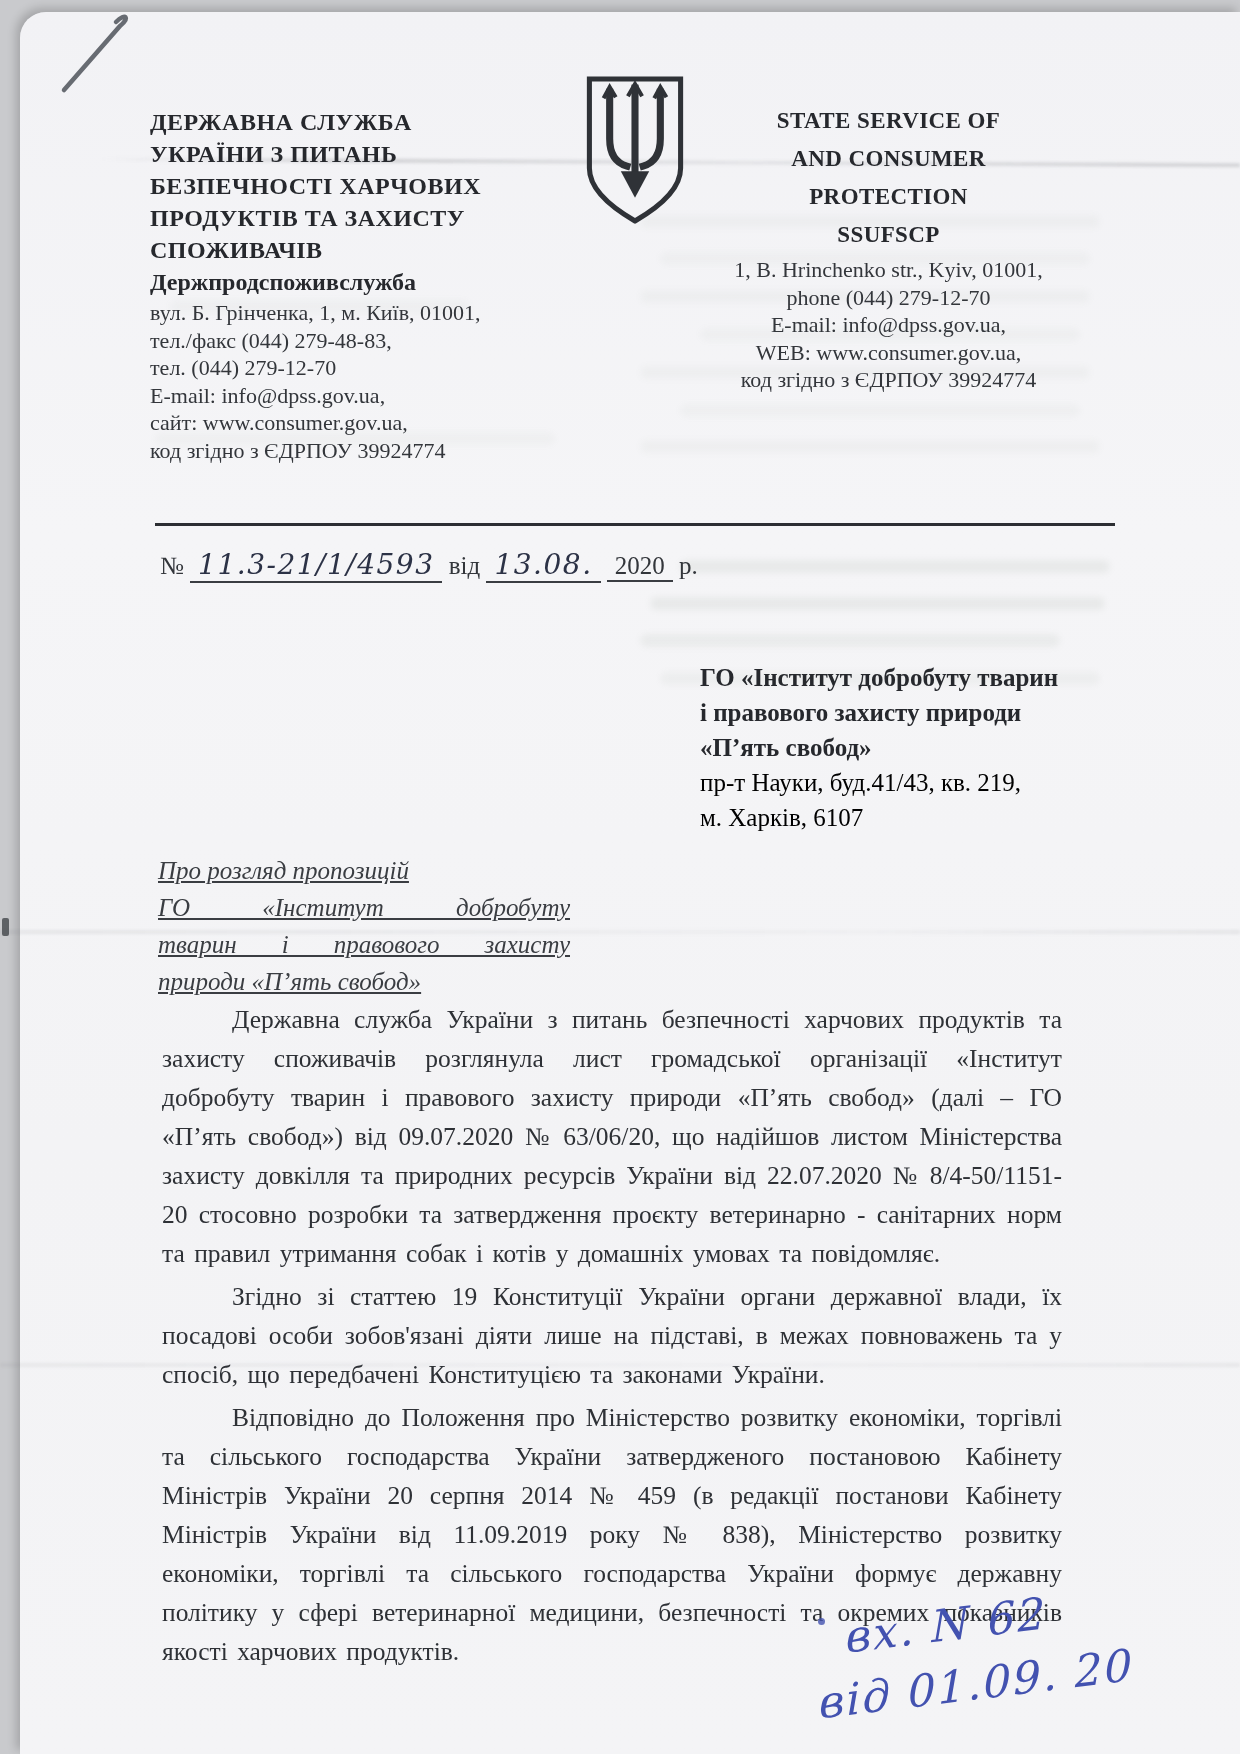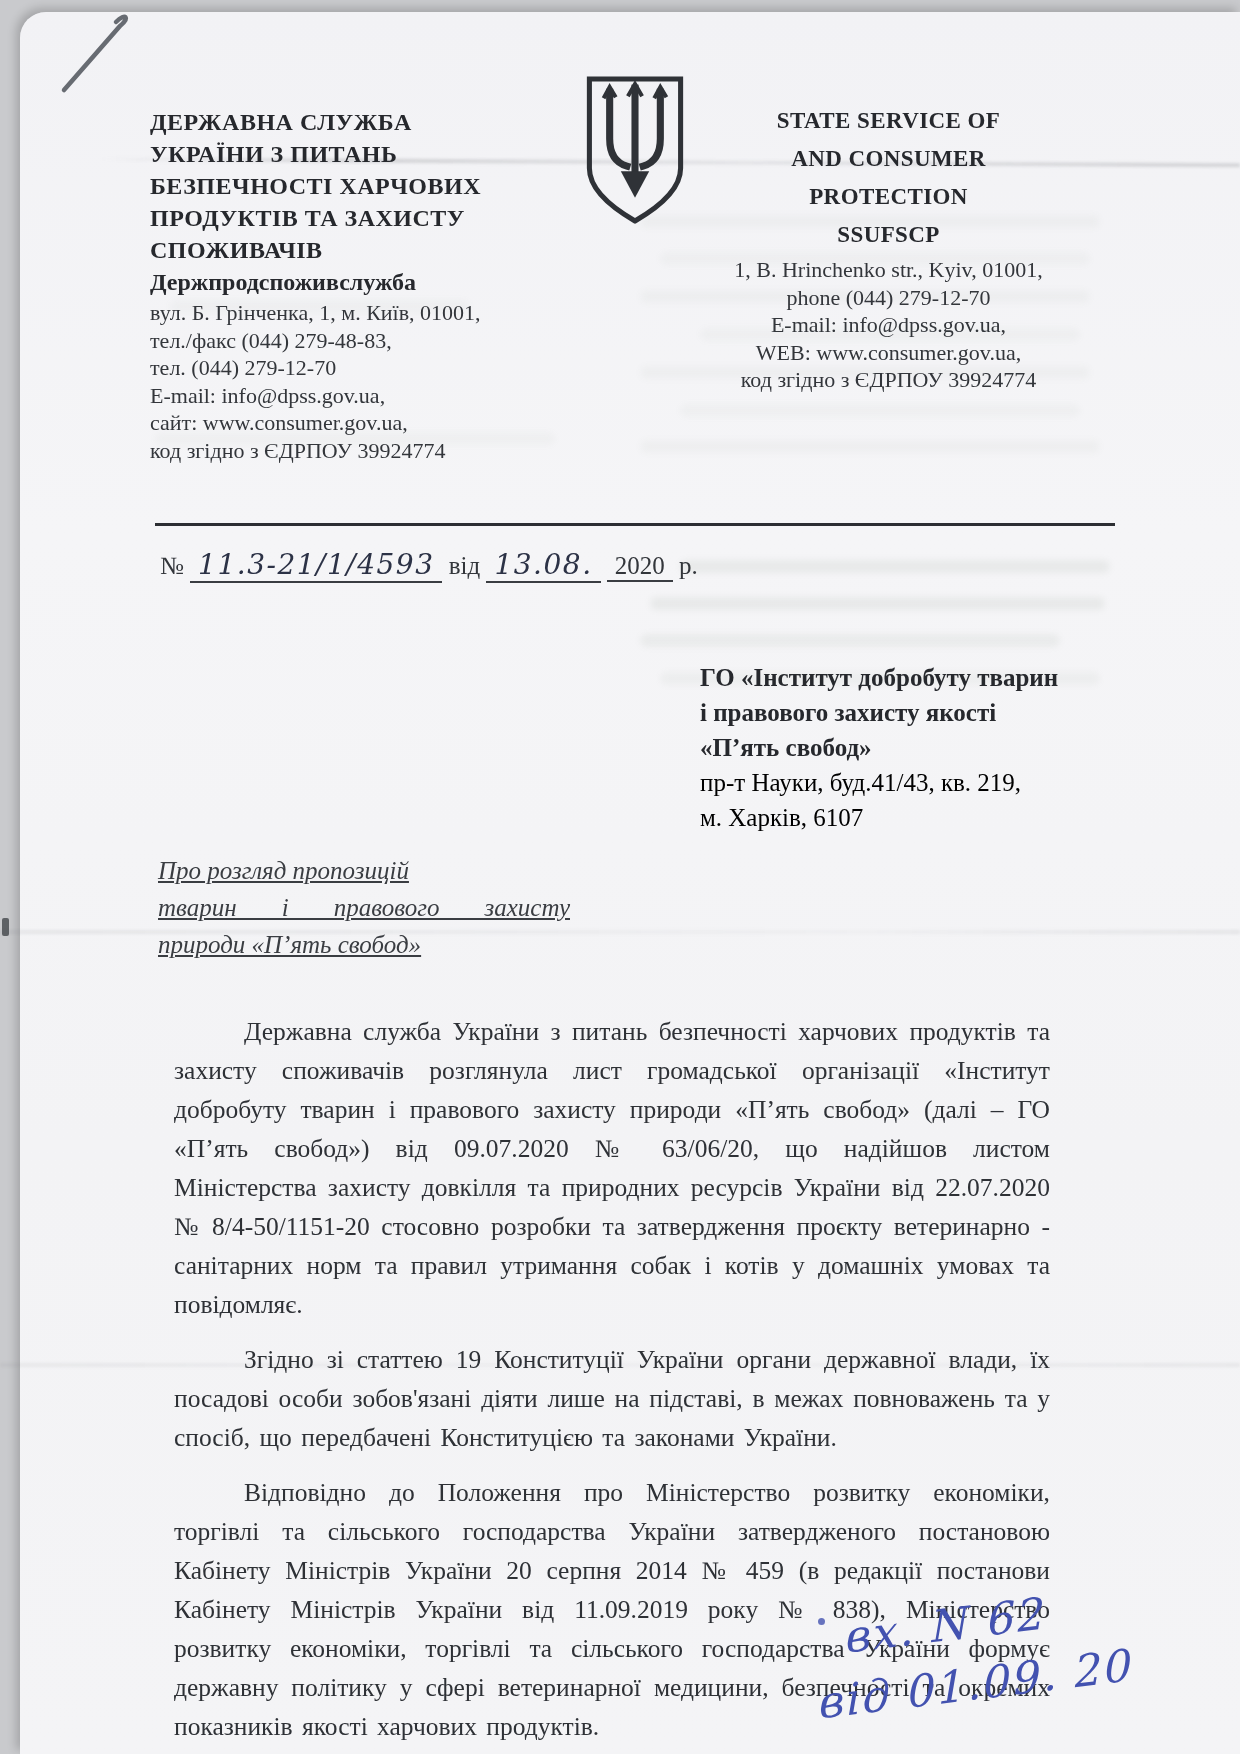--- a/index.html
+++ b/index.html
@@ -33,21 +33,21 @@
   .recipient{position:absolute;left:700px;top:660px;width:410px;}
   .recipient .bold{font-weight:bold;font-size:25px;line-height:35px;color:#26282d;}
   .recipient .addr{font-size:25px;line-height:35px;color:#000000;}
   
   .subject{position:absolute;left:158px;top:852px;width:412px;font-style:italic;
            font-size:25px;line-height:37px;color:#3a3d42;text-decoration:underline;}
   .subject .stretch{text-align:justify;text-align-last:justify;}
   
   .body-text{position:absolute;left:158px;top:996px;width:908px;font-size:25.5px;
              line-height:39px;text-align:justify;color:#2e3136;}
-  .body-text p{margin:16px;text-indent:70px;word-spacing:3px;}
+  .body-text p{margin:4px;text-indent:70px;word-spacing:3px;}
   
   .blue-note{position:absolute;left:845px;top:1585px;width:360px;color:#4352b0;
              font-family:"DejaVu Serif","Liberation Serif",serif;font-style:italic;
              font-size:44px;line-height:62px;transform:rotate(-7deg) skewX(-6deg);
              letter-spacing:2px;}
   .blue-note .l2{margin-left:-28px;}
   .note-dot{position:absolute;left:818px;top:1618px;width:7px;height:7px;border-radius:50%;
             background:#4352b0;opacity:.8;}
   
   .slash{position:absolute;left:42px;top:8px;width:96px;height:92px;}
@@ -139,28 +139,29 @@
     <span>№</span>
     <span class="u"><span class="hw">11.3-21/1/4593</span></span>
     <span>від</span>
     <span class="u"><span class="hw">13.08.</span></span>
     <span class="u">2020</span>
     <span>р.</span>
   </div>
 
   <div class="recipient">
     <div class="bold">ГО «Інститут добробуту тварин</div>
-    <div class="bold">і правового захисту якості</div>
+    <div class="bold">і правового захисту природи</div>
     <div class="bold">«П’ять свобод»</div>
     <div class="addr">пр-т Науки, буд.41/43, кв. 219,</div>
     <div class="addr">м. Харків, 6107</div>
   </div>
 
   <div class="subject">
     <div>Про розгляд пропозицій</div>
+    <div class="stretch">ГО «Інститут добробуту</div>
     <div class="stretch">тварин і правового захисту</div>
     <div>природи «П’ять свобод»</div>
   </div>
 
   <div class="body-text">
     <p>Державна служба України з питань безпечності харчових продуктів та захисту споживачів розглянула лист громадської організації «Інститут добробуту тварин і правового захисту природи «П’ять свобод» (далі – ГО «П’ять свобод») від 09.07.2020 № 63/06/20, що надійшов листом Міністерства захисту довкілля та природних ресурсів України від 22.07.2020 № 8/4-50/1151-20 стосовно розробки та затвердження проєкту ветеринарно - санітарних норм та правил утримання собак і котів у домашніх умовах та повідомляє.</p>
     <p>Згідно зі статтею 19 Конституції України органи державної влади, їх посадові особи зобов'язані діяти лише на підставі, в межах повноважень та у спосіб, що передбачені Конституцією та законами України.</p>
     <p>Відповідно до Положення про Міністерство розвитку економіки, торгівлі та сільського господарства України затвердженого постановою Кабінету Міністрів України 20 серпня 2014 № 459 (в редакції постанови Кабінету Міністрів України від 11.09.2019 року № 838), Міністерство розвитку економіки, торгівлі та сільського господарства України формує державну політику у сфері ветеринарної медицини, безпечності та окремих показників якості харчових продуктів.</p>
   </div>
 

